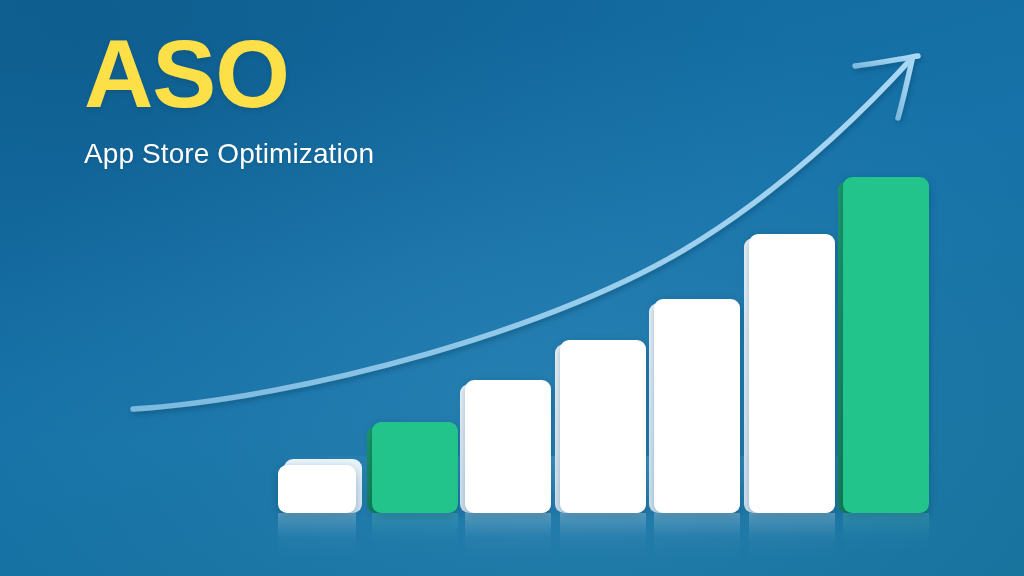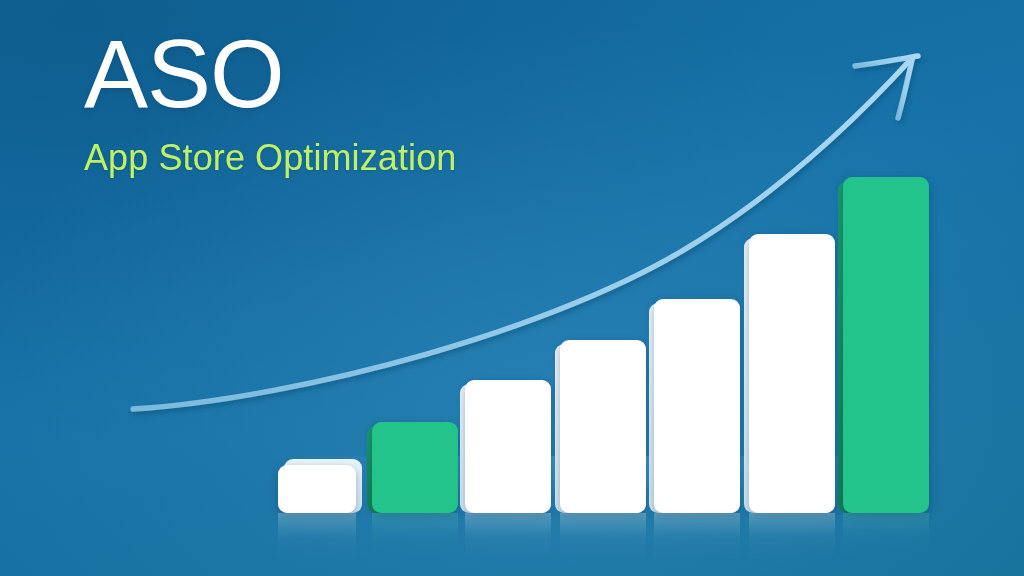--- a/index.html
+++ b/index.html
@@ -28,32 +28,32 @@
 
   
   #title-block {
     position: absolute;
     left: 84px;
     top: 26px;
     width: 540px;
   }
   #page-title {
     display: block;
-    color: #ffffff;
+    color: #fde047;
     font-size: 96px;
-    font-weight: 400;
+    font-weight: 700;
     line-height: 1.0;
     letter-spacing: -1px;
     margin: 0;
     text-shadow: 0 2px 5px rgba(3,48,78,0.22);
   }
   #page-subtitle {
     display: block;
-    color: #bef264;
-    font-size: 36px;
+    color: #ffffff;
+    font-size: 28px;
     font-weight: 400;
     line-height: 1.0;
     margin-top: 18px;
     letter-spacing: 0.1px;
     text-shadow: 0 1px 3px rgba(3,48,78,0.20);
   }
 
   
   #chart {
     position: absolute;

